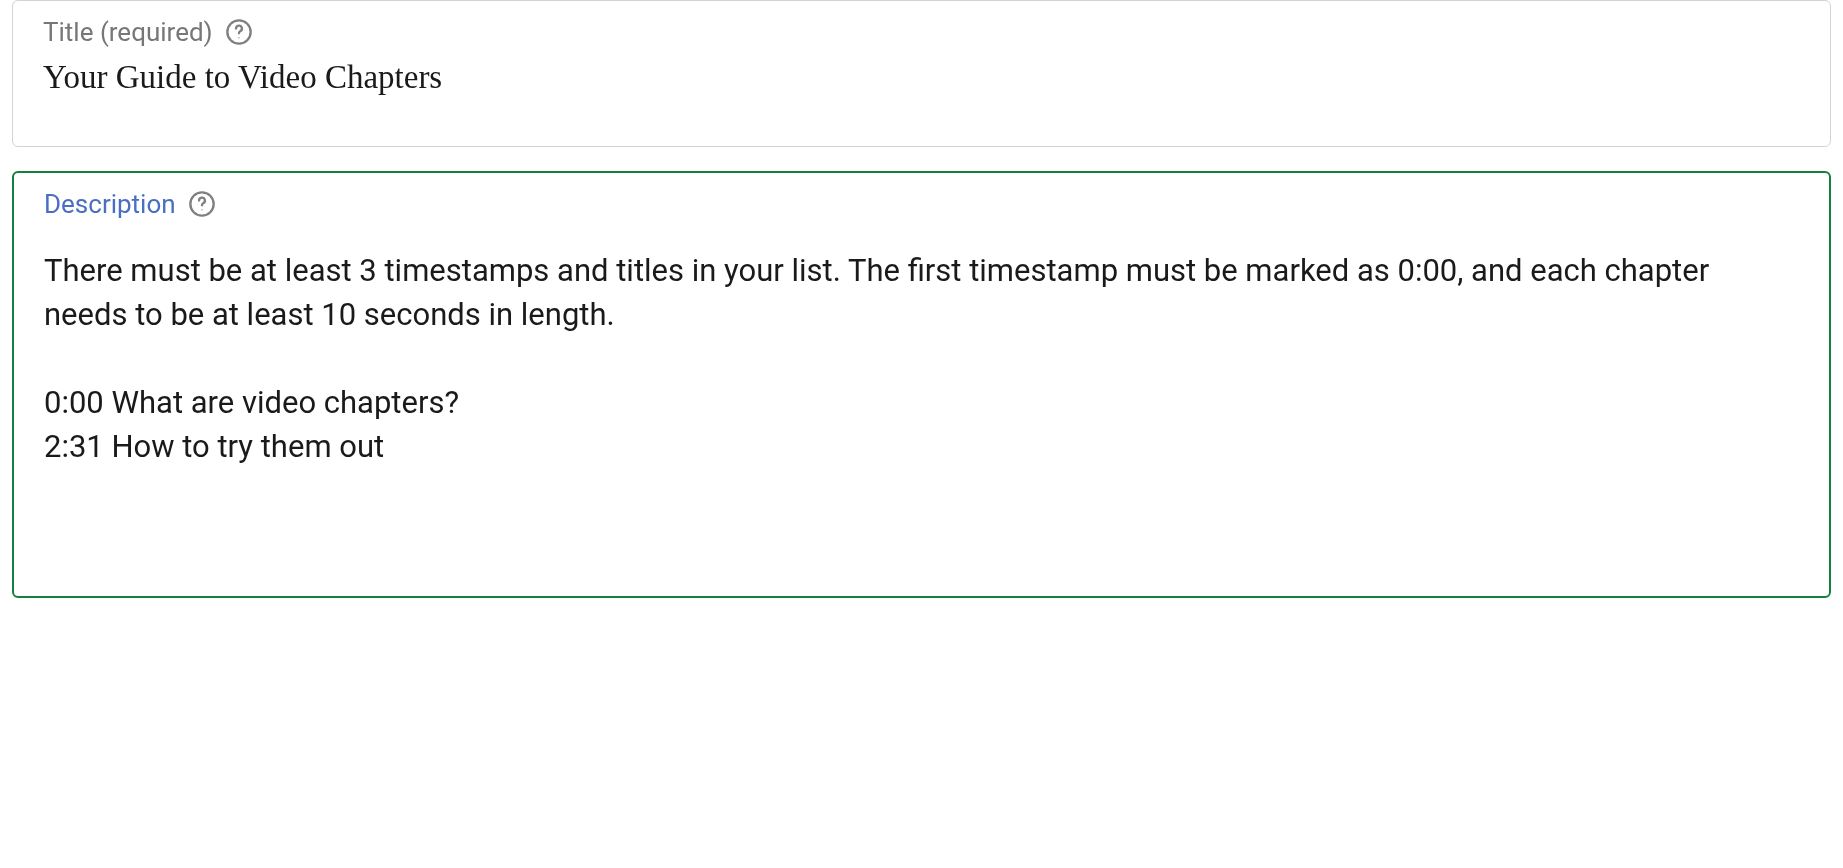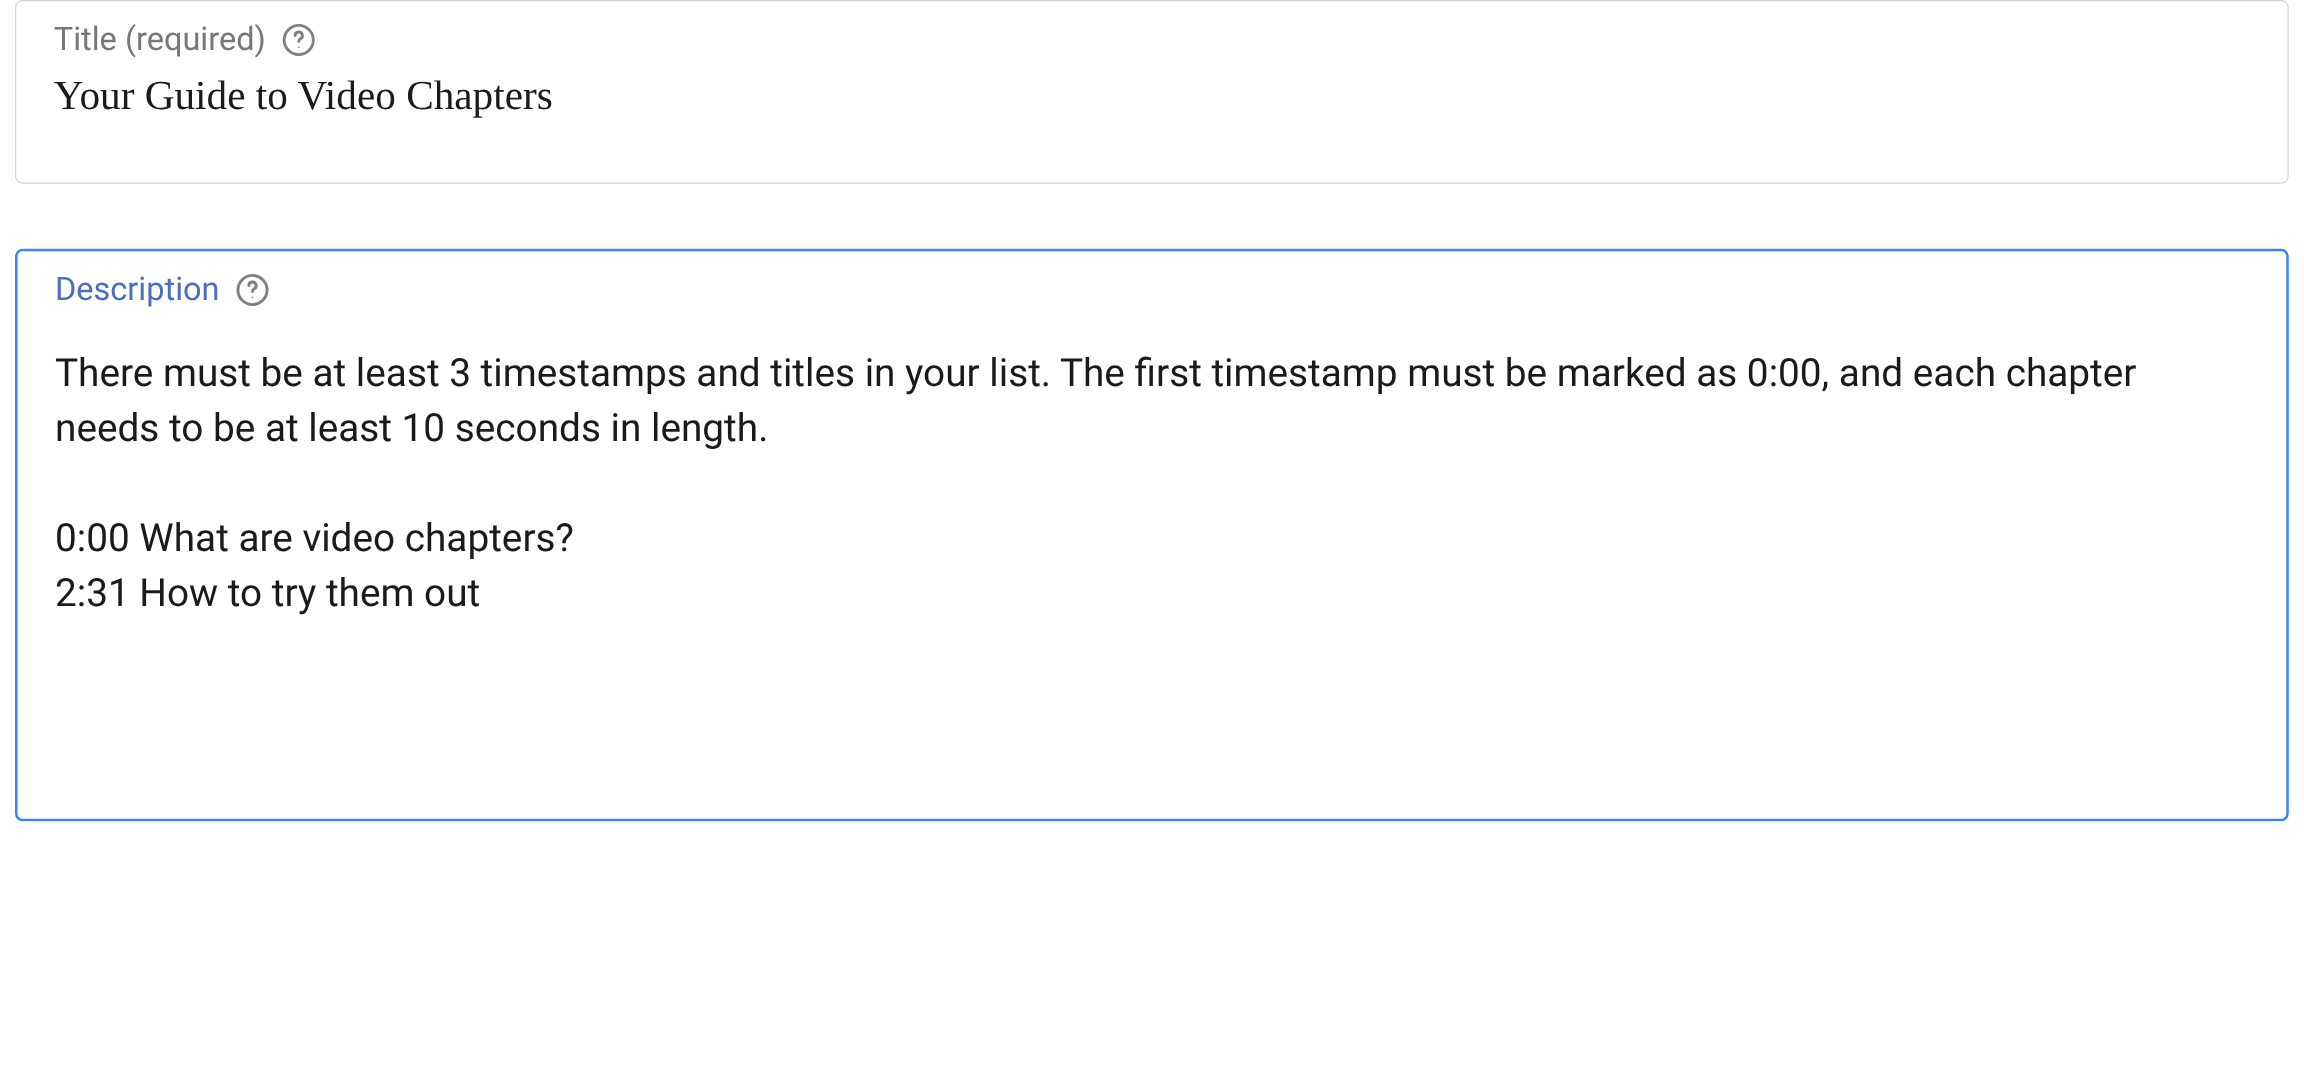--- a/index.html
+++ b/index.html
@@ -19,23 +19,23 @@
       padding: 16px 30px 20px 30px;
       margin: 0 12px;
       position: relative;
       background: #ffffff;
     }
     .field-container.title-box {
       margin-top: 0;
       padding-bottom: 50px;
     }
     .field-container.description-box {
-      margin-top: 52px;
-      border: 2px solid #3b82f6;
-      padding-bottom: 112px;
+      margin-top: 24px;
+      border: 2px solid #15803d;
+      padding-bottom: 81px;
     }
     .field-label-row {
       display: flex;
       align-items: center;
       gap: 12px;
       margin-bottom: 12px;
     }
     .field-label {
       font-size: 26px;
       color: #777777;

